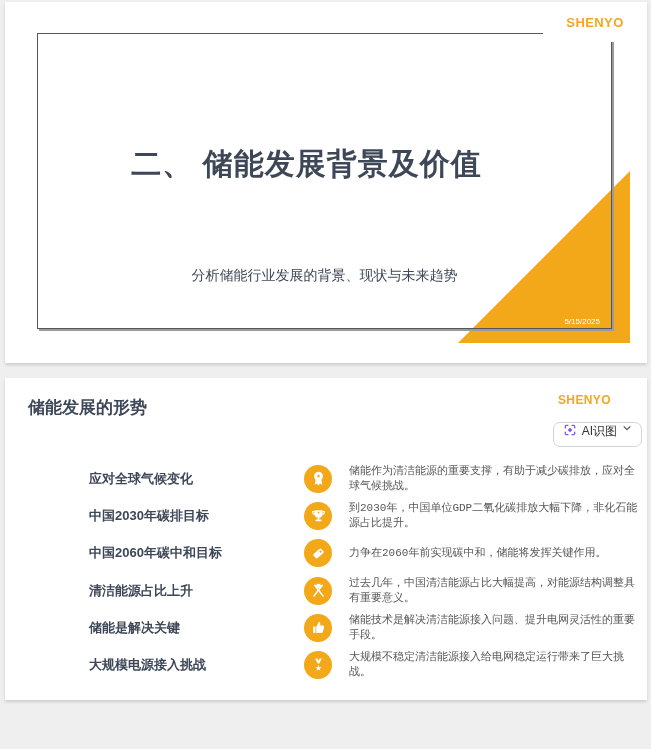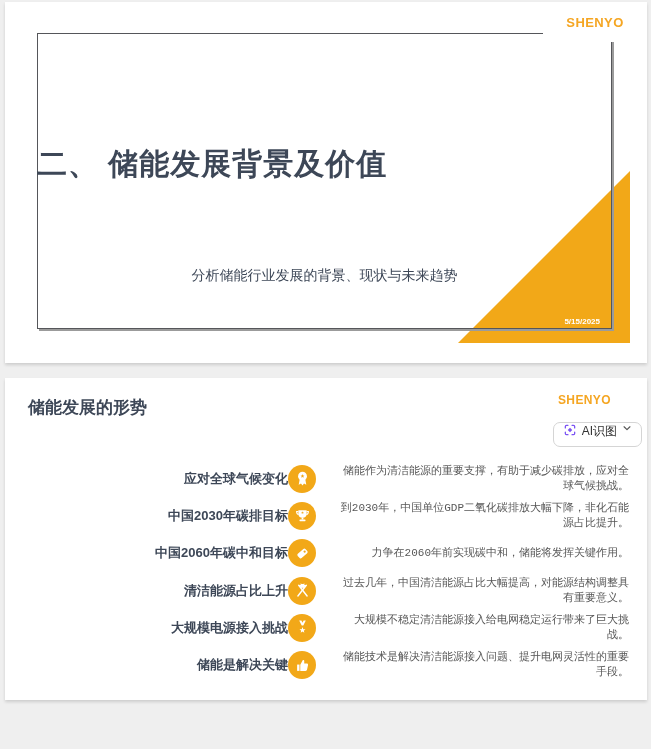--- a/index.html
+++ b/index.html
@@ -14,38 +14,38 @@
   .slide{position:absolute; left:5px; width:642px; background:#fff;
     box-shadow:0 2px 3px rgba(0,0,0,0.14);}
   .slide1{top:2px; height:361px;}
   .slide2{top:378px; height:322px;}
 
   
   .frame{position:absolute; left:32px; top:31px; width:575px; height:296px;
     border:1px solid #55565A; box-shadow:2px 2px 0 #9B9B9B; z-index:2; pointer-events:none;}
   .tri{position:absolute; left:453px; top:169px; width:172px; height:172px;
     background:var(--accent); clip-path:polygon(0 100%,100% 0,100% 100%); z-index:1;}
-  .tri-date{position:absolute; right:30px; bottom:17px; font-size:8px; font-weight:700; color:#fff;text-align:right;}
+  .tri-date{position:absolute; right:30px; bottom:17px; font-size:8px; font-weight:400; color:#fff;text-align:right;}
   .brand1{position:absolute; top:0; right:0; width:104px; height:40px; background:#fff; z-index:3;
     display:flex; align-items:center; justify-content:center;
     color:var(--brand); font-weight:700; font-size:13px; letter-spacing:.4px;}
-  .title1{position:absolute; left:32px; top:142px; width:539px; text-align:left; z-index:2;
+  .title1{position:absolute; left:32px; top:142px; width:539px; text-align:center; z-index:2;
     font-size:30px; font-weight:700; letter-spacing:1px; color:var(--dark);}
   .subtitle1{position:absolute; left:32px; top:222px; width:575px; text-align:center; z-index:2;
     font-size:14px; color:var(--dark);margin-top:43px;}
 
   
   .title2{position:absolute; left:23px; top:18px; font-size:17px; font-weight:700; color:var(--dark);}
   .brand2{position:absolute; top:15px; right:36px; color:var(--brand); font-weight:700;
     font-size:12px; letter-spacing:.4px;}
   .ai-btn{position:absolute; top:44px; right:5px; height:25px; padding:0 9px;
     display:flex; align-items:flex-start; gap:5px; background:#fff; border:1px solid #D5D5D5;
     border-radius:7px; font-size:12px; color:#333; cursor:pointer;
     font-family:"Liberation Sans","DejaVu Sans",sans-serif;}
-  .rows{position:absolute; top:82px; left:0; right:0;text-align:right;}
+  .rows{position:absolute; top:82px; left:16px; right:0;}
   .row{height:37.3px; display:flex; align-items:center;}
   .row-label{margin-left:68px; width:215px; font-size:13px; font-weight:700; color:var(--dark);}
   .row-icon{width:28px; height:28px; border-radius:50%; background:var(--accent);
     display:flex; align-items:center; justify-content:center; flex:none;}
   .row-desc{margin-left:17px; width:296px; font-size:11px; line-height:15px; color:#575757;font-family:Liberation Mono, monospace;}
   .wf{fill:#fff;} .af{fill:var(--accent);}
 </style>
 </head>
 <body>
 
@@ -123,33 +123,33 @@
               <path d="M6.2 19 L16.8 5.4"></path>
               <path d="M17.8 19 L7.2 5.4"></path>
             </g>
             <path class="wf" d="M16.8 5.4 L9.2 3.2 L12.6 9.6 Z"></path>
             <path class="wf" d="M7.2 5.4 L14.8 3.2 L11.4 9.6 Z"></path>
           </svg>
         </div>
         <div class="row-desc">过去几年，中国清洁能源占比大幅提高，对能源结构调整具有重要意义。</div>
       </div>
       <div class="row">
+        <div class="row-label">储能是解决关键</div>
+        <div class="row-icon">
+          <svg viewBox="0 0 24 24" width="19" height="19">
+            <rect class="wf" x="5.2" y="10.8" width="3" height="8"></rect>
+            <path class="wf" d="M9.2 18.8 V11.2 L12.1 5.6 c0.5 -1 2.1 -0.6 2.1 0.5 V9.6 h3.3 c1 0 1.7 0.9 1.5 1.9 l-1.3 5.8 c-0.2 0.9 -1 1.5 -1.9 1.5 Z"></path>
+          </svg>
+        </div>
+        <div class="row-desc">储能技术是解决清洁能源接入问题、提升电网灵活性的重要手段。</div>
+      </div>
+      <div class="row">
         <div class="row-label">大规模电源接入挑战</div>
         <div class="row-icon">
           <svg viewBox="0 0 24 24" width="19" height="19">
             <path class="wf" d="M7.8 3.2 L11 9.4 L13 9.4 L16.2 3.2 L13.4 3.2 L12 5.9 L10.6 3.2 Z"></path>
             <path class="wf" d="M12 11.5 L13 14.12 L15.8 14.26 L13.62 16.03 L14.35 18.74 L12 17.2 L9.65 18.74 L10.38 16.03 L8.2 14.26 L11 14.12 Z"></path>
           </svg>
         </div>
         <div class="row-desc">大规模不稳定清洁能源接入给电网稳定运行带来了巨大挑战。</div>
       </div>
-      <div class="row">
-        <div class="row-label">储能是解决关键</div>
-        <div class="row-icon">
-          <svg viewBox="0 0 24 24" width="19" height="19">
-            <rect class="wf" x="5.2" y="10.8" width="3" height="8"></rect>
-            <path class="wf" d="M9.2 18.8 V11.2 L12.1 5.6 c0.5 -1 2.1 -0.6 2.1 0.5 V9.6 h3.3 c1 0 1.7 0.9 1.5 1.9 l-1.3 5.8 c-0.2 0.9 -1 1.5 -1.9 1.5 Z"></path>
-          </svg>
-        </div>
-        <div class="row-desc">储能技术是解决清洁能源接入问题、提升电网灵活性的重要手段。</div>
-      </div>
     </div>
 </div>
 
 </body></html>

